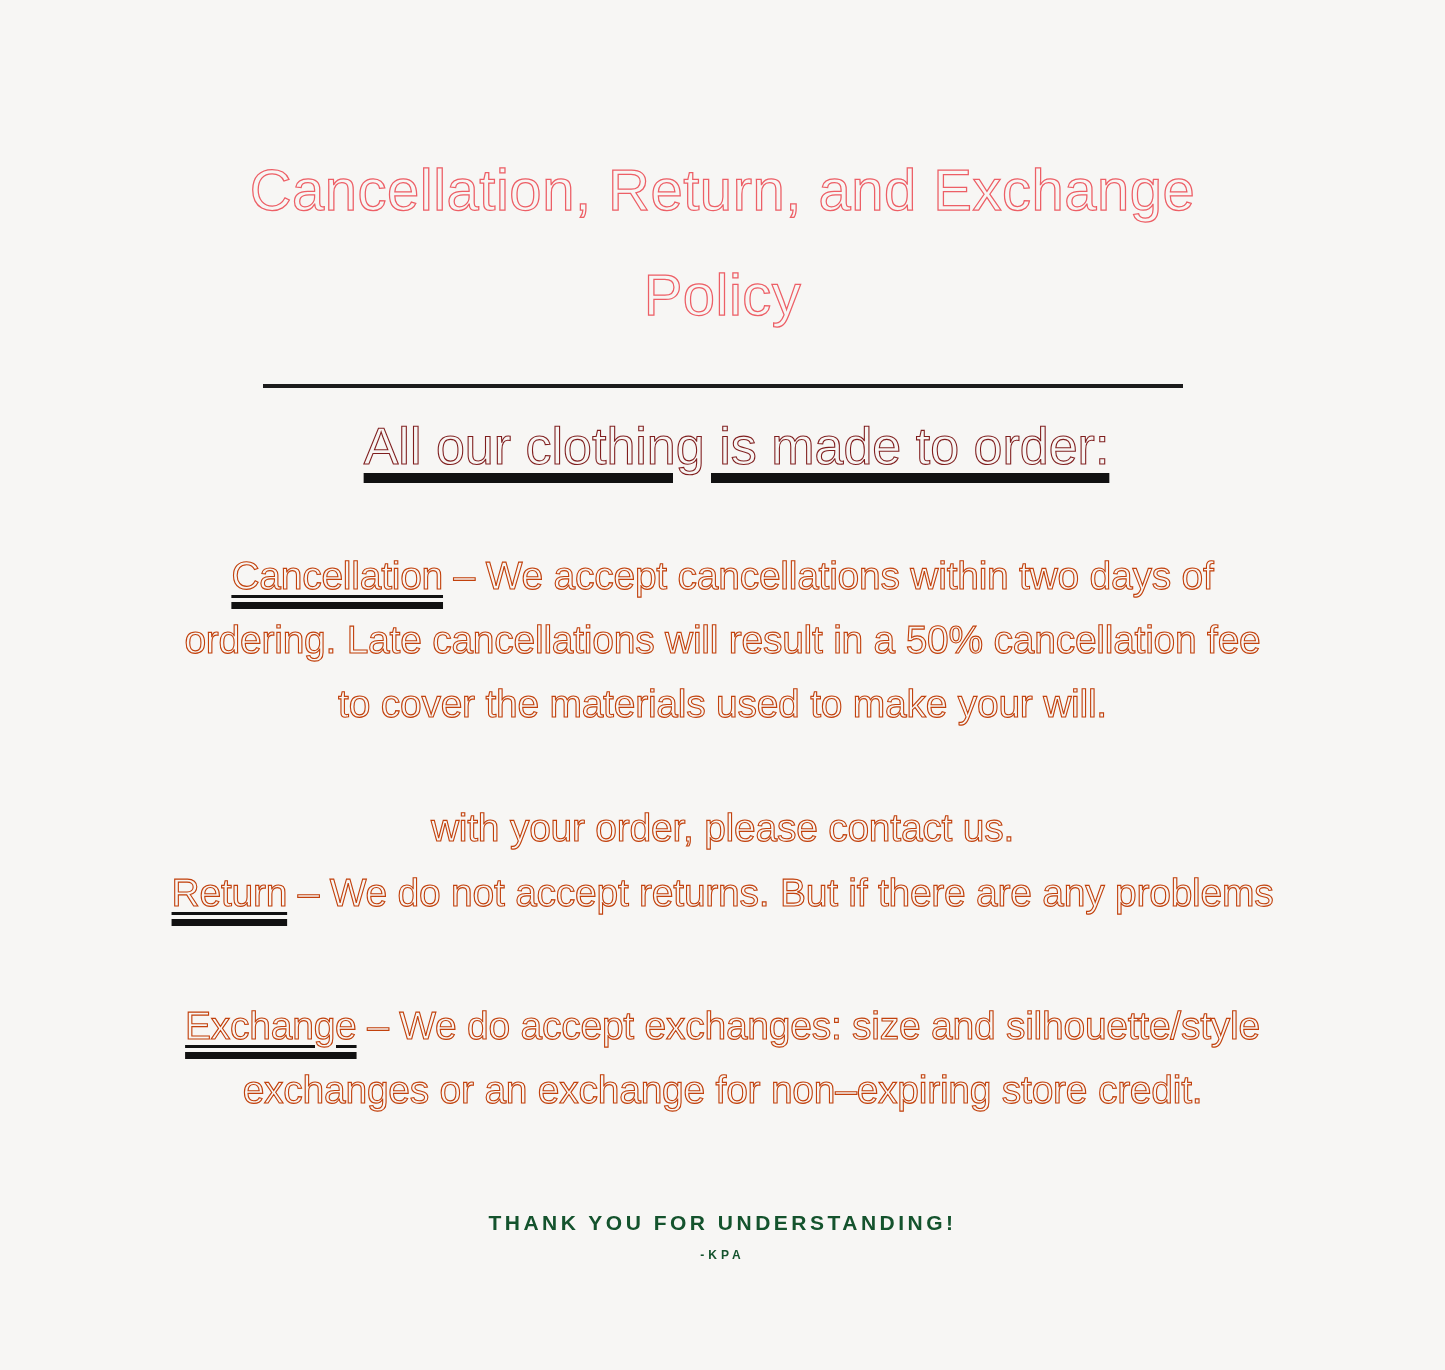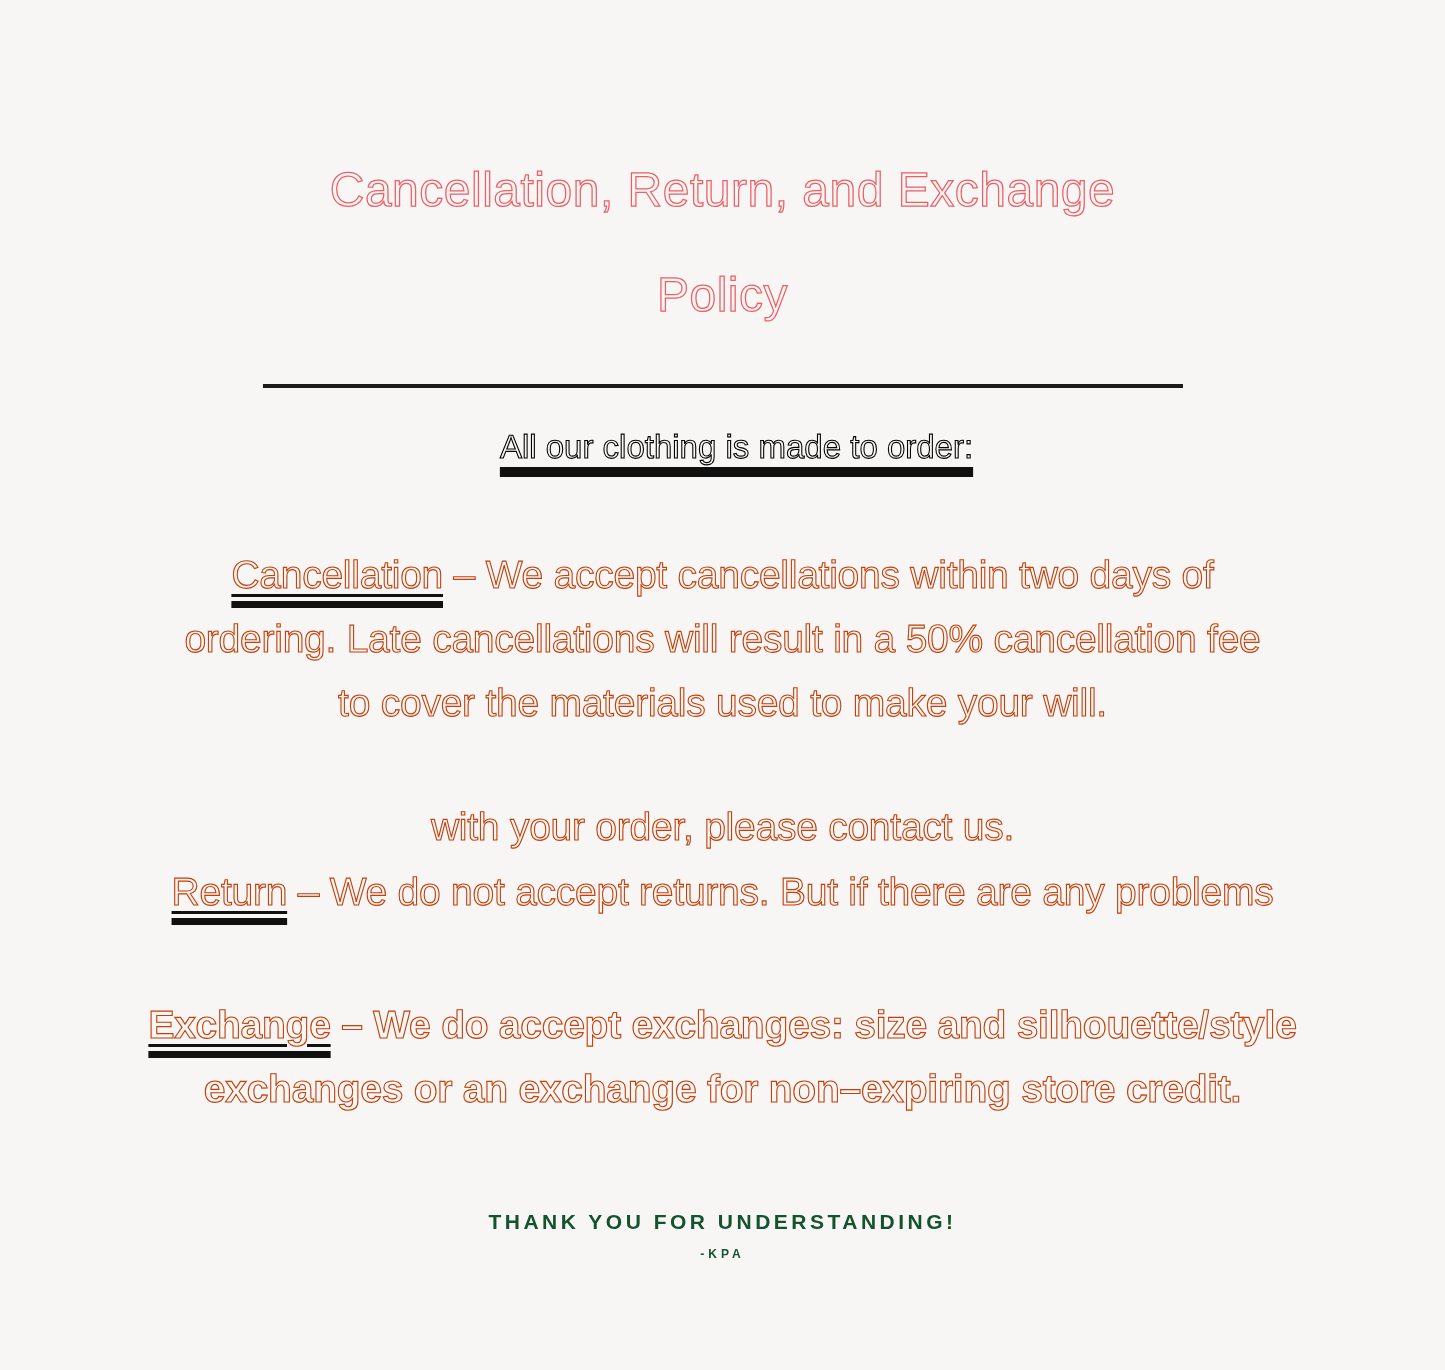--- a/index.html
+++ b/index.html
@@ -21,57 +21,57 @@
     text-align:center;
   }
   
   .hairline{
     -webkit-text-fill-color:transparent;
     -webkit-text-stroke:1.1px currentColor;
     text-rendering:geometricPrecision;
   }
   .title{
     color:var(--accent);
-    font-size:48px;
+    font-size:58px;
     font-weight:400;
     line-height:105px;
     letter-spacing:0.5px;
   }
   .title .hairline{-webkit-text-stroke-width:1.25px;}
   .title-line{display:block;}
   .divider{
     width:920px;height:4px;
     background:#1c1c1c;
     margin:36px auto 0;
   }
   .subtitle{
     margin-top:28px;
-    font-size:33px;
+    font-size:52px;
     font-weight:400;
     line-height:61px;
-    color:#000000;
+    color:#7f1d1d;
     margin-left:28px;
   }
   .subtitle .u-heavy{
     text-decoration:underline;
     text-decoration-color:var(--underline);
     text-decoration-thickness:10px;
     text-underline-offset:9px;
     text-decoration-skip-ink:auto;
   }
   .policy{
     font-size:39px;
     line-height:64px;
     color:#c2410c;
     letter-spacing:-0.25px;
   }
   .policy-line{display:block;}
   #section-cancellation{margin-top:66px;}
   #section-return{margin-top:60px;}
-  #section-exchange{margin-top:68px;font-weight:bold;}
+  #section-exchange{margin-top:68px;}
   
   .term-outer{
     text-decoration:underline;
     text-decoration-color:var(--underline);
     text-decoration-thickness:7px;
     text-underline-offset:13px;
     text-decoration-skip-ink:auto;
   }
   .term-inner{
     text-decoration:underline;

